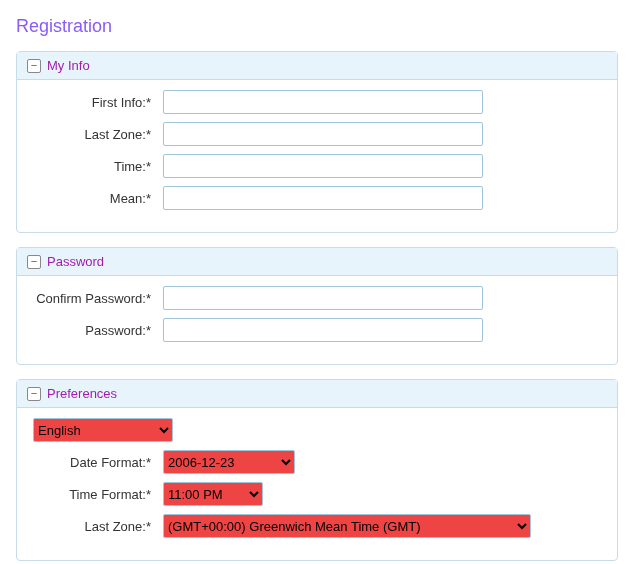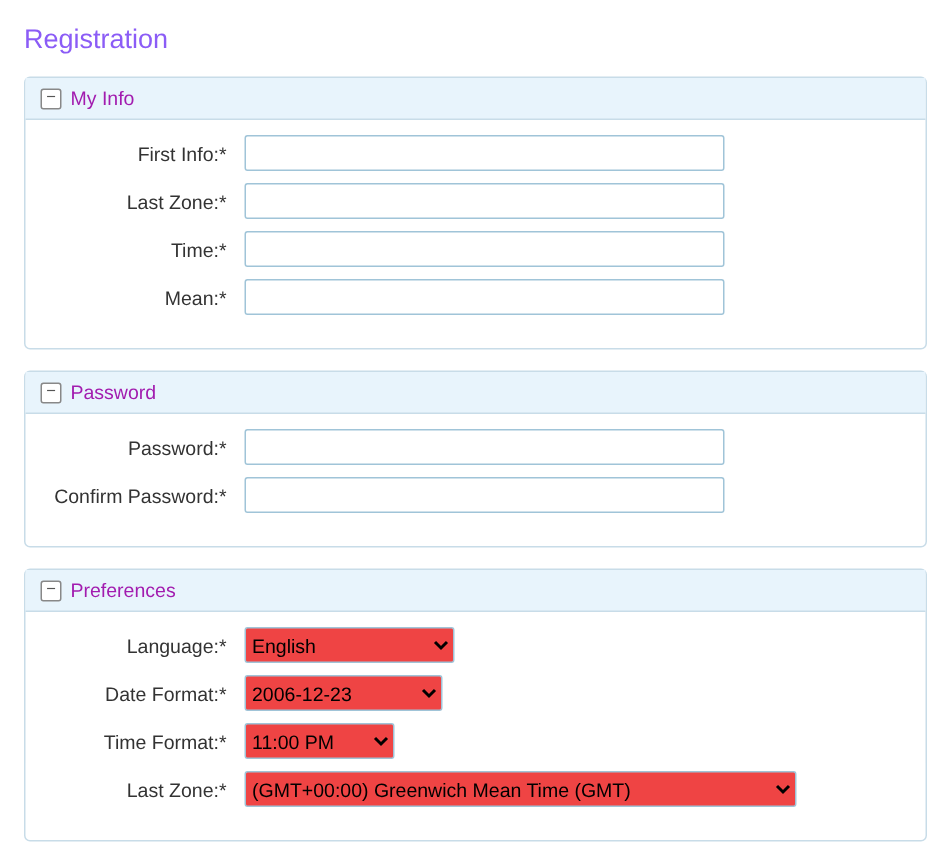--- a/index.html
+++ b/index.html
@@ -140,42 +140,41 @@
   </div>
 </div>
 
 <div class="section">
   <div class="section-header">
     <span class="collapse-icon">−</span>
     <span class="section-title">Password</span>
   </div>
   <div class="section-body">
     <div class="form-row">
+      <label class="form-label">Confirm Password:*</label>
+      <div class="form-field">
+        <input type="password" value="" style="">
+      </div>
+    </div>
+    <div class="form-row">
       <label class="form-label">Password:*</label>
-      <div class="form-field">
-        <input type="password" value="" style="">
-      </div>
-    </div>
-    <div class="form-row">
-      <label class="form-label">Confirm Password:*</label>
       <div class="form-field">
         <input type="password" value="" style="">
       </div>
     </div>
   </div>
 </div>
 
 <div class="section">
   <div class="section-header">
     <span class="collapse-icon">−</span>
     <span class="section-title">Preferences</span>
   </div>
   <div class="section-body">
     <div class="form-row">
-      <label class="form-label">Language:*</label>
       <div class="form-field">
         <select class="select-language">
           <option>English</option>
           <option>Spanish</option>
           <option>French</option>
           <option>German</option>
         </select>
       </div>
     </div>
     <div class="form-row">

